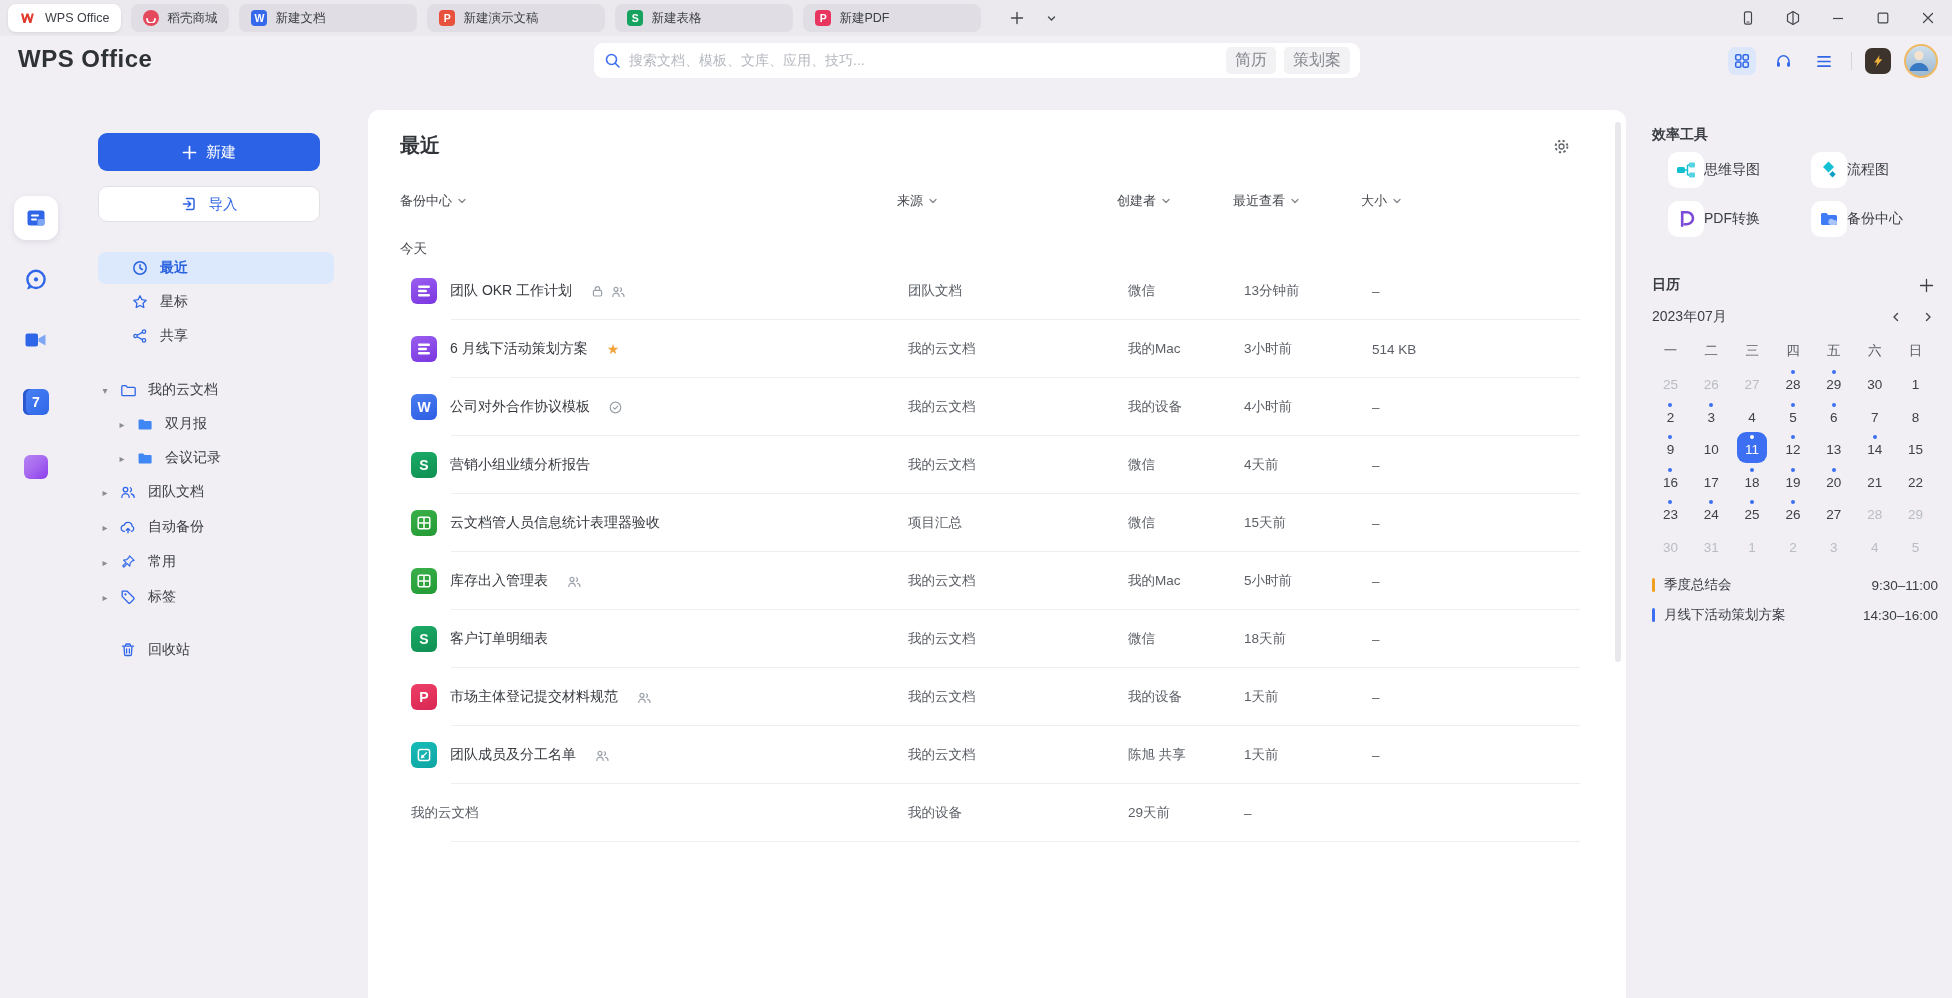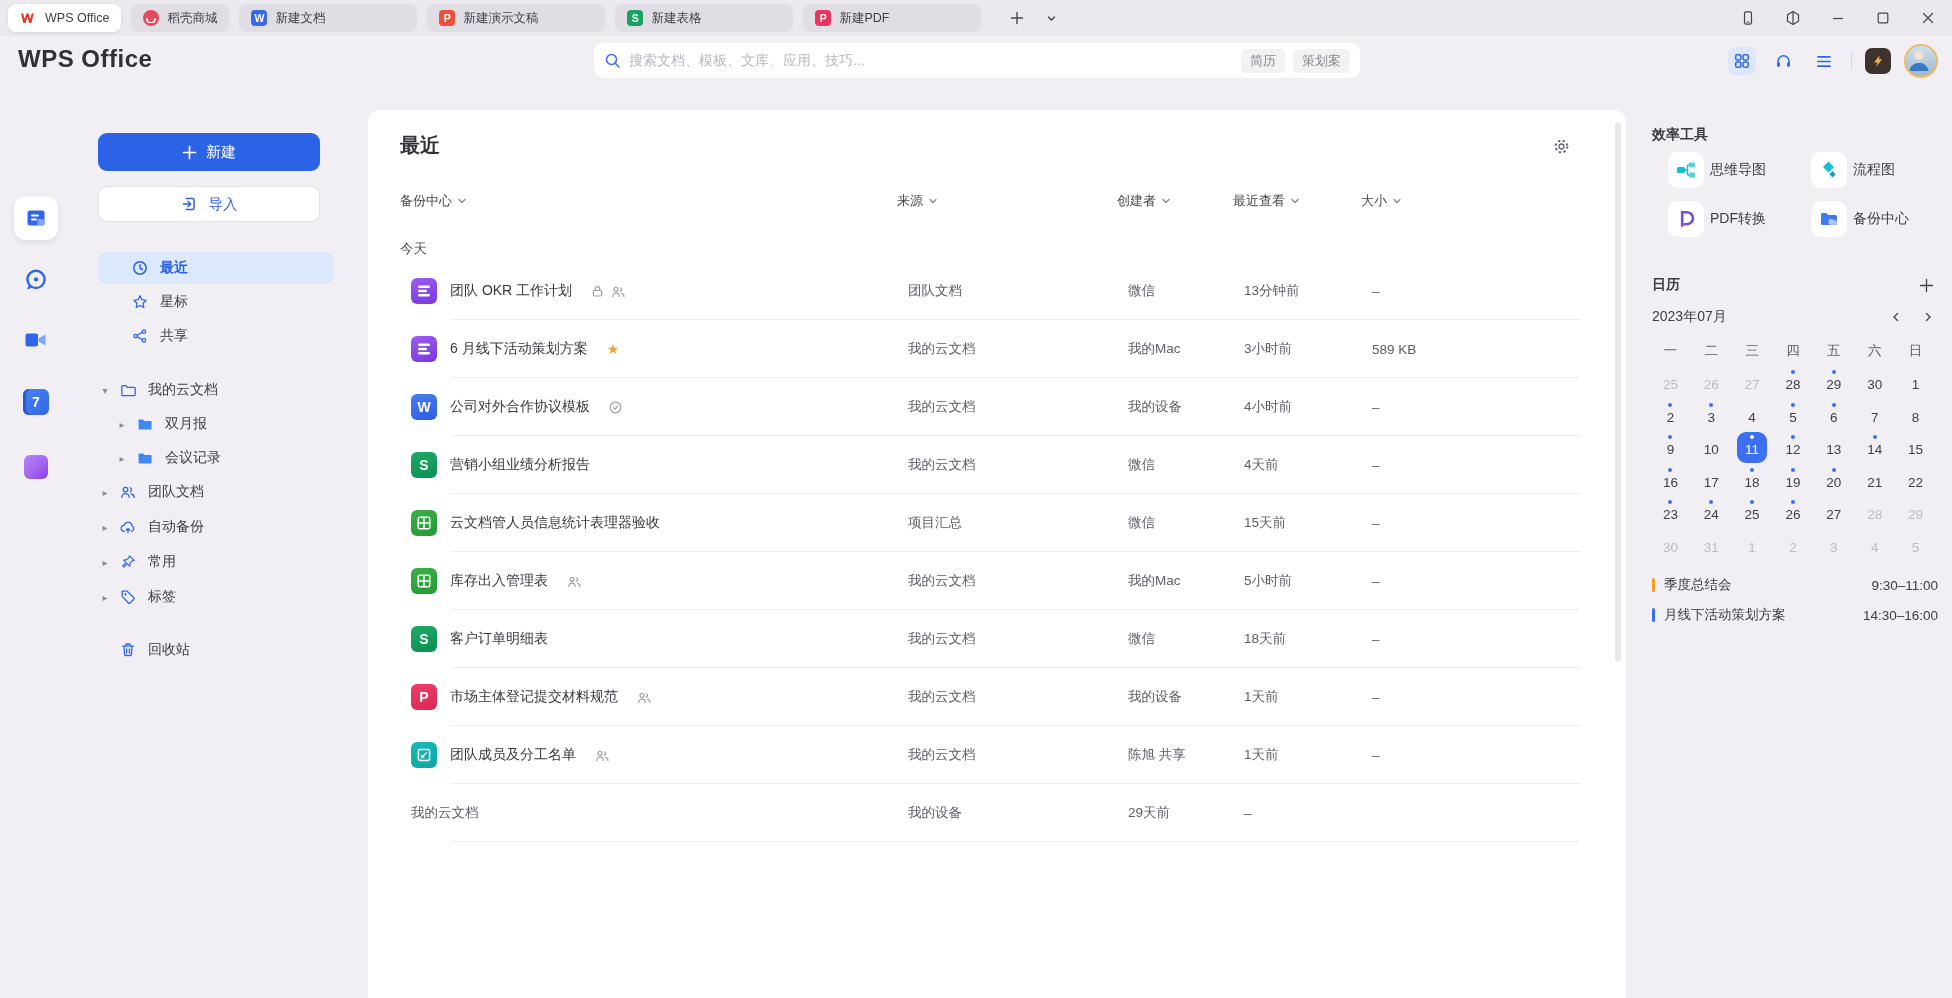--- a/index.html
+++ b/index.html
@@ -13,21 +13,21 @@
   .tab.active{background:#fff;box-shadow:0 1px 3px rgba(40,40,60,.10);}
   .tile16{width:16px;height:16px;border-radius:4px;display:flex;align-items:center;justify-content:center;color:#fff;font-size:10.5px;font-weight:bold;flex:0 0 auto;}
   .newtab{display:flex;align-items:center;gap:10px;margin-left:14px;color:#44474c;}
   .win-controls{position:absolute;right:12px;top:0;height:36px;display:flex;align-items:center;gap:21px;}
   .win-btn{width:24px;height:24px;display:flex;align-items:center;justify-content:center;}
   
   .header{position:absolute;top:36px;left:0;right:0;height:48px;}
   .logo{position:absolute;left:18px;top:9px;font-size:24px;font-weight:800;letter-spacing:.5px;color:#2e3136;}
   .search{position:absolute;left:594px;top:7px;width:766px;height:35px;background:#fff;border-radius:9px;display:flex;align-items:center;padding:0 10px;box-sizing:border-box;}
   .search .ph{flex:1;font-size:14px;color:#b4b8bf;margin-left:8px;}
-  .chip{background:#f2f2f5;border-radius:5px;padding:3px 9px;font-size:13px;color:#85888e;margin-left:8px;}
+  .chip{background:#f2f2f5;border-radius:5px;padding:3px 9px;font-size:16px;color:#85888e;margin-left:8px;}
   .hicons{position:absolute;right:14px;top:8px;display:flex;align-items:center;gap:13px;}
   .hbtn{width:28px;height:28px;border-radius:7px;display:flex;align-items:center;justify-content:center;}
   .hbtn.gridbg{background:#dce7fb;}
   .hdivider{width:1px;height:18px;background:#d6d4da;}
   .memberbadge{width:26px;height:26px;border-radius:7px;background:#3b332c;display:flex;align-items:center;justify-content:center;}
   .avatar{width:30px;height:30px;border-radius:50%;border:2px solid #efb964;overflow:hidden;background:linear-gradient(180deg,#cfe0ee,#9db8cf);}
   
   .rail{position:absolute;left:0;top:84px;width:72px;bottom:0;}
   .rail-item{position:absolute;left:50%;transform:translateX(-50%);display:flex;align-items:center;justify-content:center;}
   .rail-tile{width:44px;height:44px;background:#fff;border-radius:12px;box-shadow:0 2px 6px rgba(50,50,80,.10);display:flex;align-items:center;justify-content:center;}
@@ -57,21 +57,21 @@
   .ftitle{font-size:14px;color:#36393f;white-space:nowrap;}
   .fbadges{display:flex;align-items:center;gap:7px;margin-left:6px;}
   .fcell{font-size:13.5px;color:#5a5e65;}
   .scrollthumb{position:absolute;right:5px;top:12px;width:6px;height:540px;border-radius:3px;background:#e9e8ed;}
   .star{color:#f2a33c;font-size:14px;line-height:1;}
   
   .rpanel{position:absolute;left:1648px;top:110px;width:292px;bottom:0;}
   .rp-title{font-size:14px;font-weight:bold;color:#3b3e44;}
   .tools-title{position:absolute;left:4px;top:16px;}
   .tools{position:absolute;left:4px;right:0;top:42px;display:grid;grid-template-columns:143px 1fr;row-gap:13px;}
-  .tool{display:flex;align-items:center;gap:6px;padding-left:16px;}
+  .tool{display:flex;align-items:center;gap:0;padding-left:16px;}
   .tool-tile{width:36px;height:36px;border-radius:10px;background:#fff;display:flex;align-items:center;justify-content:center;}
   .tool-label{font-size:14px;color:#3b3e44;}
   .cal-head{position:absolute;left:4px;right:6px;top:166px;display:flex;align-items:center;justify-content:space-between;}
   .cal-month{position:absolute;left:4px;right:6px;top:198px;display:flex;align-items:center;}
   .cal-month .mtext{font-size:14px;color:#3b3e44;flex:1;}
   .cal-nav{display:flex;gap:20px;}
   .wkrow,.calgrid{position:absolute;left:2px;right:4px;}
   .wkrow{top:232px;display:grid;grid-template-columns:repeat(7,1fr);}
   .wk{font-size:13.5px;color:#5a5e64;text-align:center;}
   .calgrid{top:256px;display:grid;grid-template-columns:repeat(7,1fr);grid-auto-rows:32.5px;}
@@ -511,21 +511,21 @@
               </span>
             </span>
        <span class="ftitle">6 月线下活动策划方案</span>
        <span class="fbadges">
               <span class="star">★</span>
             </span>
      </span>
      <span class="fcell">我的云文档</span>
      <span class="fcell">我的Mac</span>
      <span class="fcell">3小时前</span>
-     <span class="fcell">589 KB</span>
+     <span class="fcell">514 KB</span>
    </div>
         <div class="frow">
      <span class="fname">
        <span style="display:flex">
               <span class="fic" style="background:linear-gradient(160deg,#4a7df0,#2d5de4)">W</span>
             </span>
        <span class="ftitle">公司对外合作协议模板</span>
        <span class="fbadges">
               <span style="display:flex">
                 <svg width="13" height="13">

